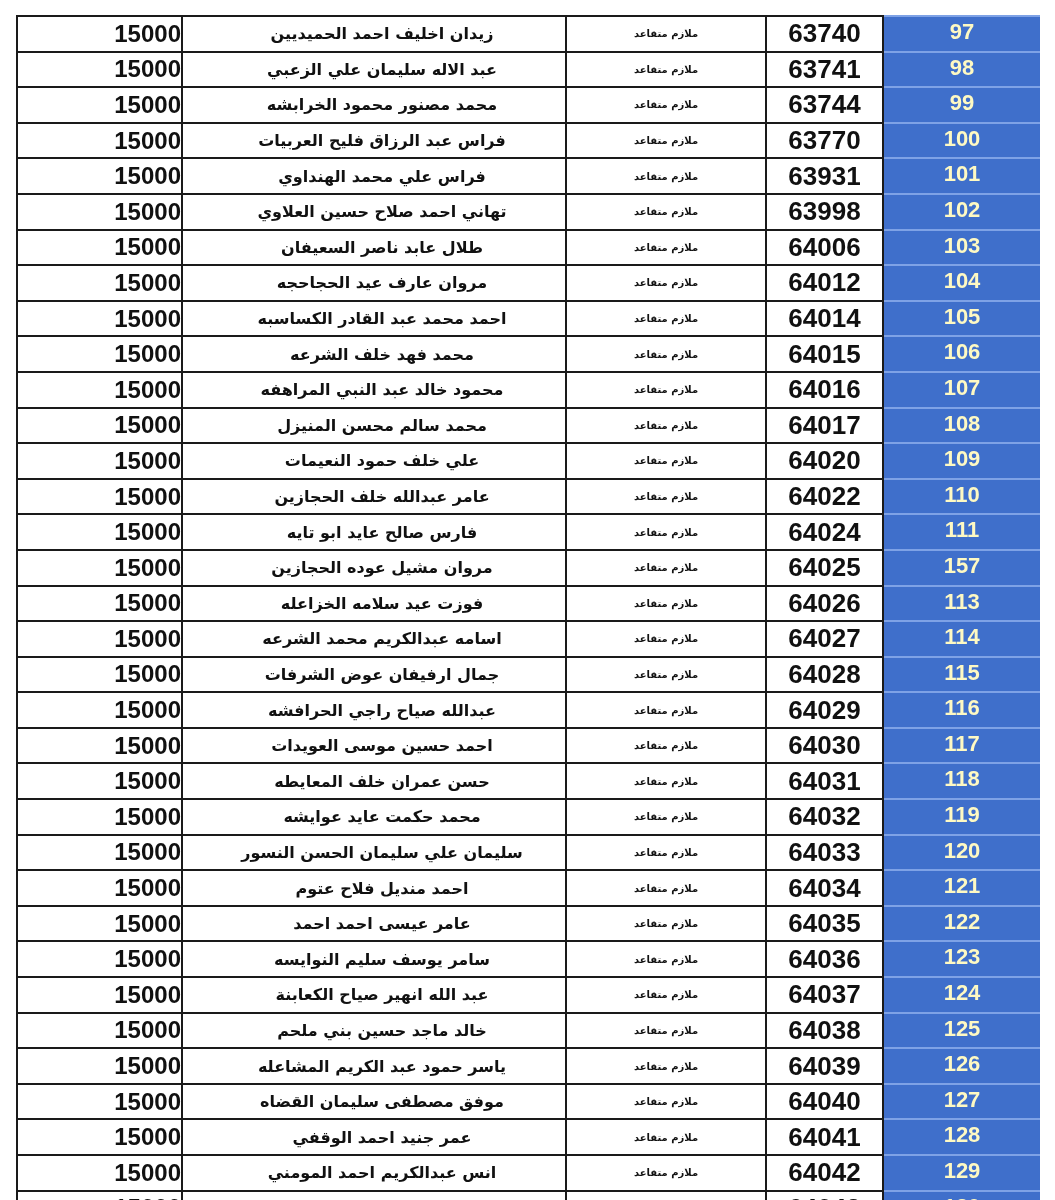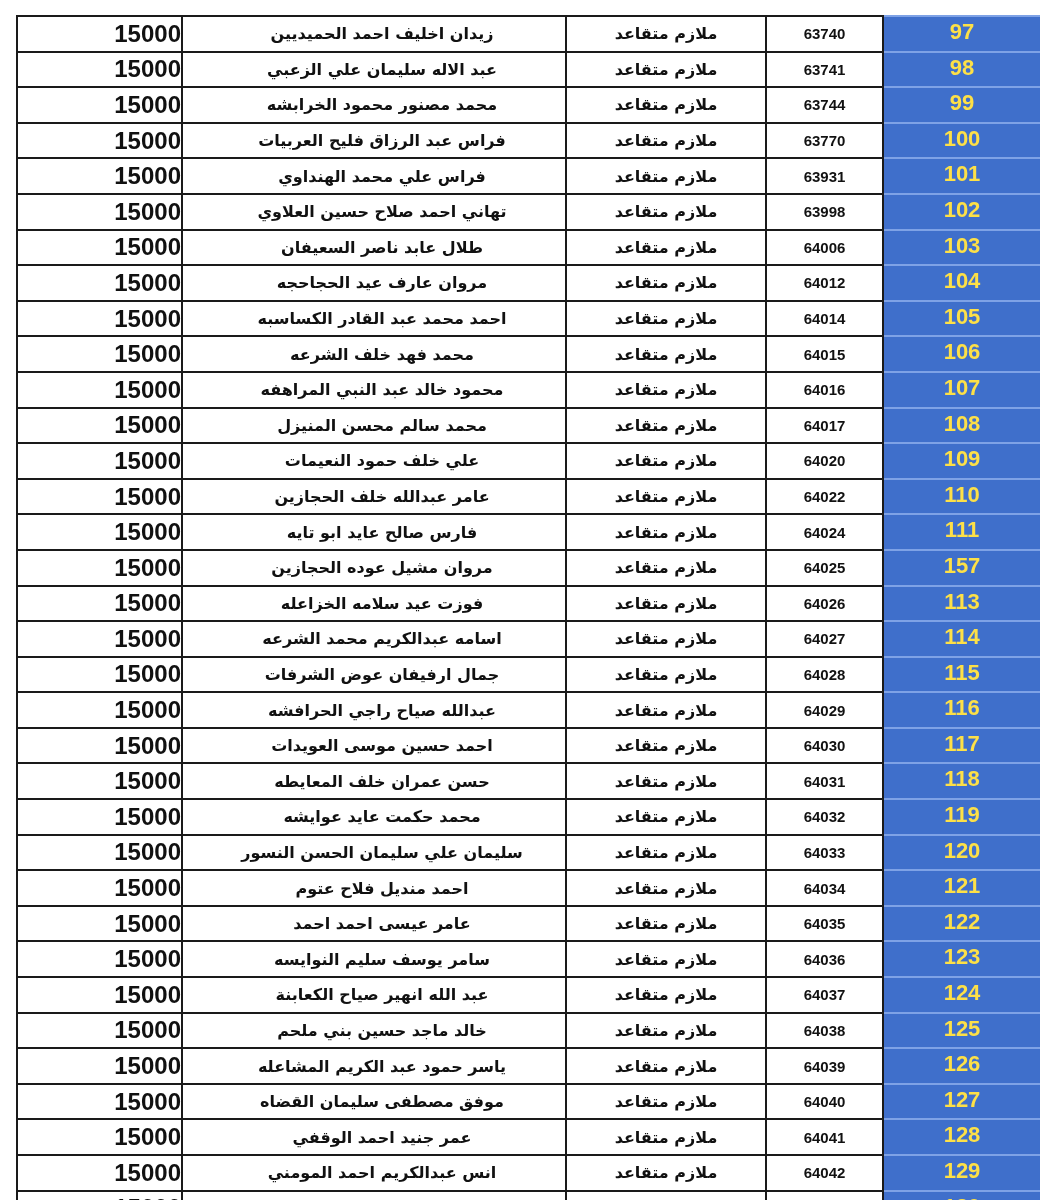--- a/index.html
+++ b/index.html
@@ -14,26 +14,26 @@
   #roster td {
     height: 31.6px; padding: 0; text-align: center; vertical-align: middle;
     color: #111111; white-space: nowrap; overflow: hidden;
   }
   #roster td.c-amount, #roster td.c-name, #roster td.c-rank, #roster td.c-id {
     border: 2px solid #1a1a1a;
     background: #ffffff;
   }
   #roster td.c-amount { width: 163px; font-family: "Liberation Sans", sans-serif; font-weight: bold; font-size: 24px; text-align: right; }
   #roster td.c-name   { width: 366px; font-family: "DejaVu Sans", sans-serif; font-weight: bold; font-size: 16px; direction: rtl; padding-left: 16px; }
-  #roster td.c-rank   { width: 198px; font-family: "DejaVu Sans", sans-serif; font-weight: bold; font-size: 16px; direction: rtl; border-radius: 16px; }
-  #roster td.c-id     { width: 115px; font-family: "Liberation Sans", sans-serif; font-weight: bold; font-size: 15px; margin-top: 32px; }
+  #roster td.c-rank   { width: 198px; font-family: "DejaVu Sans", sans-serif; font-weight: bold; font-size: 10px; direction: rtl; border-radius: 16px; }
+  #roster td.c-id     { width: 115px; font-family: "Liberation Sans", sans-serif; font-weight: bold; font-size: 26px; margin-top: 32px; }
   #roster td.c-seq {
     width: 156px;
     background: #3f6fcb;
-    color: #fde047;
+    color: #fef9c3;
     font-family: "Liberation Sans", sans-serif; font-weight: bold; font-size: 22px;
     border-top: 2px solid #7ea2e6;
     border-bottom: 2px solid #7ea2e6;
     border-left: 2px solid #1a1a1a;
     border-right: none;
     vertical-align: top; padding-top: 2px;
   }
 </style>
 </head>
 <body>

